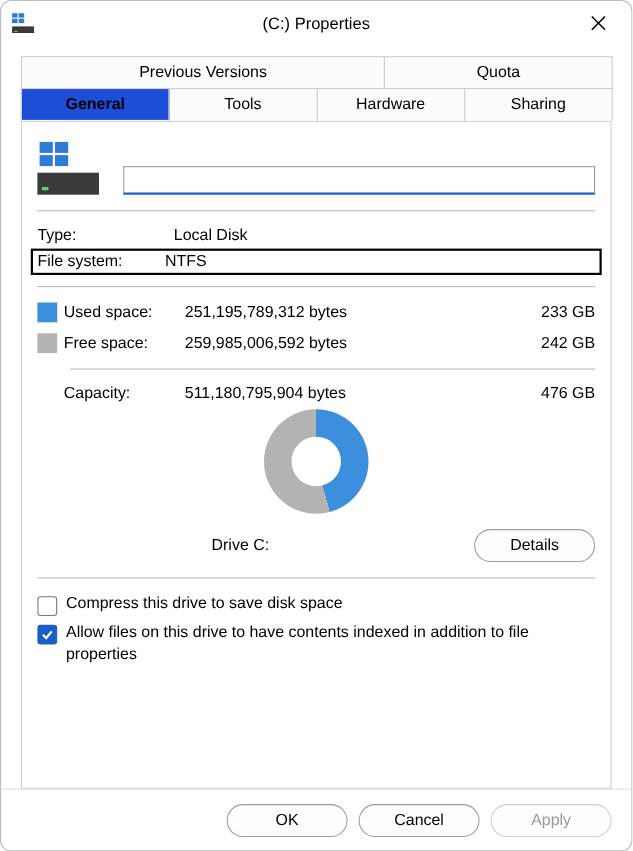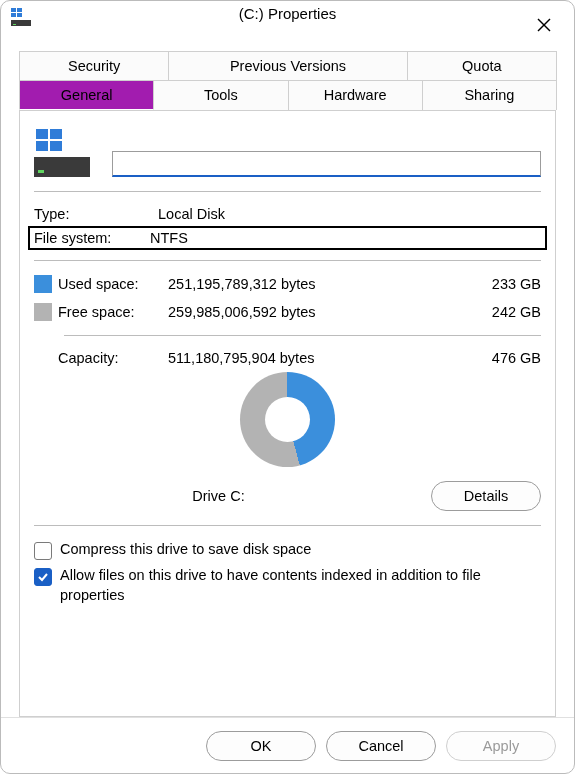--- a/index.html
+++ b/index.html
@@ -17,23 +17,23 @@
     width: 575px;
     height: 774px;
     border: 1px solid #bbb;
     border-radius: 10px;
     display: flex;
     flex-direction: column;
     background: #fff;
   }
   .titlebar {
     display: flex;
-    align-items: flex-start;
+    align-items: center;
     height: 40px;
-    padding: 4px 10px;
+    padding: 16px 10px;
     position: relative;
   }
   .titlebar .title {
     position: absolute;
     left: 0; right: 0;
     text-align: center;
     font-size: 15px;
     pointer-events: none;
   }
   .titlebar .close {
@@ -90,22 +90,22 @@
     flex: 1;
     text-align: center;
     padding: 6px 0;
     background: #fbfbfb;
     border: 1px solid #cfcfcf;
     border-bottom: none;
     margin-right: -1px;
     cursor: pointer;
   }
   .tabrow .tab.active {
-    background: #a21caf;
-    font-weight: 400;
+    background: #1d4ed8;
+    font-weight: 700;
     border-bottom: 1px solid #fff;
     position: relative;
     z-index: 2;
   }
   .tabrow2 { margin-top: -1px; }
 
   .panel {
     border-left: 1px solid #cfcfcf;
     border-right: 1px solid #cfcfcf;
     border-bottom: 1px solid #cfcfcf;
@@ -289,21 +289,20 @@
         <line x1="1" y1="1" x2="13" y2="13" stroke="#000" stroke-width="1.4"></line>
         <line x1="13" y1="1" x2="1" y2="13" stroke="#000" stroke-width="1.4"></line>
       </svg>
     </div>
   </div>
 
   <div class="content">
 
     <div class="tabs-wrap">
       <div class="tabrow">
-        <div class="tab">Security</div>
         <div class="tab" style="flex:1.6">Previous Versions</div>
         <div class="tab">Quota</div>
       </div>
       <div class="tabrow tabrow2">
         <div class="tab active">General</div>
         <div class="tab">Tools</div>
         <div class="tab">Hardware</div>
         <div class="tab">Sharing</div>
       </div>
     </div>

